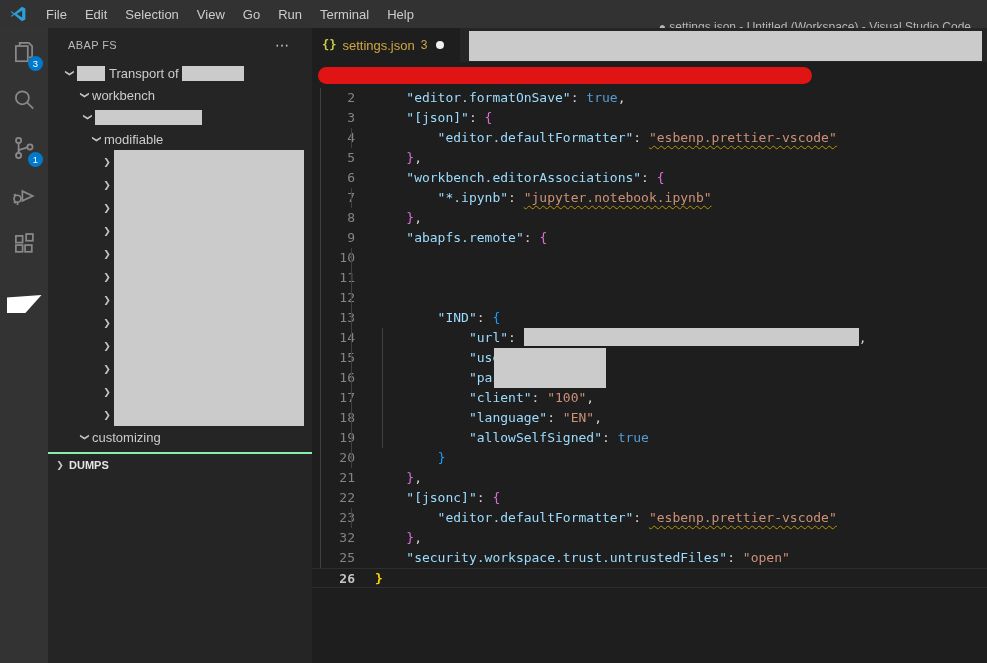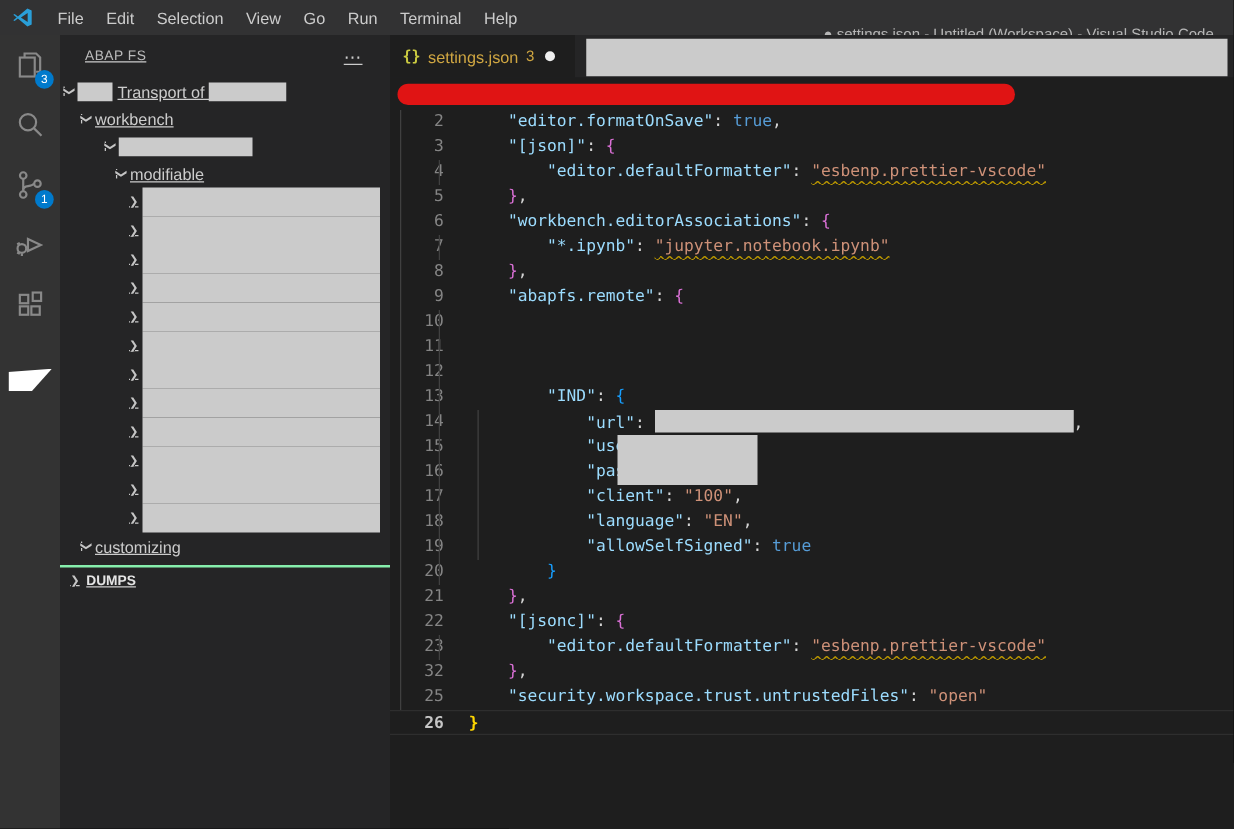--- a/index.html
+++ b/index.html
@@ -19,36 +19,36 @@
   .body { display:flex; height:635px; }
   
   .activitybar { width:48px; background:#333333; flex:0 0 auto; display:flex; flex-direction:column; align-items:center; }
   .act-item { position:relative; width:48px; height:48px; display:flex; align-items:center; justify-content:center; }
   .act-item svg { width:26px; height:26px; stroke:#898989; fill:none; stroke-width:1.6; }
   .badge { position:absolute; right:5px; bottom:5px; min-width:15px; height:15px; border-radius:8px;
            background:var(--accent-badge,#007acc); color:#fff; font-size:9.5px; line-height:15px; text-align:center; padding:0 2px; }
   .abap-shape { width:35px; height:18px; background:#ffffff; clip-path:polygon(0 14%, 100% 0, 54% 100%, 0 100%); }
   .act-abap { margin-top:12px; }
   
-  .sidebar { width:264px; background:#252526; flex:0 0 auto; font-size:13px; overflow:hidden;text-decoration:underline; }
+  .sidebar { width:264px; background:#252526; flex:0 0 auto; font-size:13px; overflow:hidden; }
   .sb-header { height:34px; display:flex; align-items:center; padding:0 12px 0 20px; }
   .sb-title { font-size:11px; color:#bbbbbb; letter-spacing:.4px; }
   .sb-actions { margin-left:auto; margin-right:10px; color:#cccccc; font-size:14px; letter-spacing:1px; cursor:pointer; }
   .sb-section { height:24px; display:flex; align-items:center; padding-left:5px; font-weight:bold; font-size:11px; color:#e4e4e4; }
   .sb-section.bordered { border-top:2px solid #86efac; }
   .sb-section .chev { margin-right:2px; }
   .chev { width:14px; flex:0 0 auto; display:inline-flex; align-items:center; justify-content:center; color:#c5c5c5; font-size:9px; font-family:"DejaVu Sans", sans-serif; }
   .chev.down::before { content:"❯"; display:inline-block; transform:rotate(90deg); }
   .chev.right::before { content:"❯"; display:inline-block; }
   .tree-row { display:flex; align-items:center; height:22px; color:#cccccc; }
   .tree-row.tall { height:23px; }
   .tree-row .lbl { white-space:pre; }
   .tree-box { display:inline-block; background:var(--redaction-gray,#cbcbcb); height:15px; }
   .tree-box.tall { height:23px; }
-  .d1 { } .d2 { padding-left:14px;text-align:right; } .d3 { padding-left:33px; }
+  .d1 { padding-left:15px; } .d2 { padding-left:30px;text-align:right; } .d3 { padding-left:33px; }
   .d4 { padding-left:42px; } .d5 { padding-left:52px; }
   .spacer4 { height:4px; }
   
   .editor-region { flex:1; display:flex; flex-direction:column; background:#1e1e1e; min-width:0; }
   .tabbar { position:relative; height:34px; background:#252526; flex:0 0 auto; }
   .tab { position:absolute; left:0; top:0; width:148px; height:34px; background:#1e1e1e;
          display:flex; align-items:center; padding:0 10px; gap:6px; cursor:pointer; }
   .tab-json-icon { color:var(--json-icon,#cbcb41); font-size:12px; font-weight:bold; font-family:"DejaVu Sans Mono", monospace; }
   .tab-label { color:var(--tab-warning,#cca700); font-size:13px; }
   .tab-problems { color:var(--tab-warning,#cca700); font-size:12px; }

